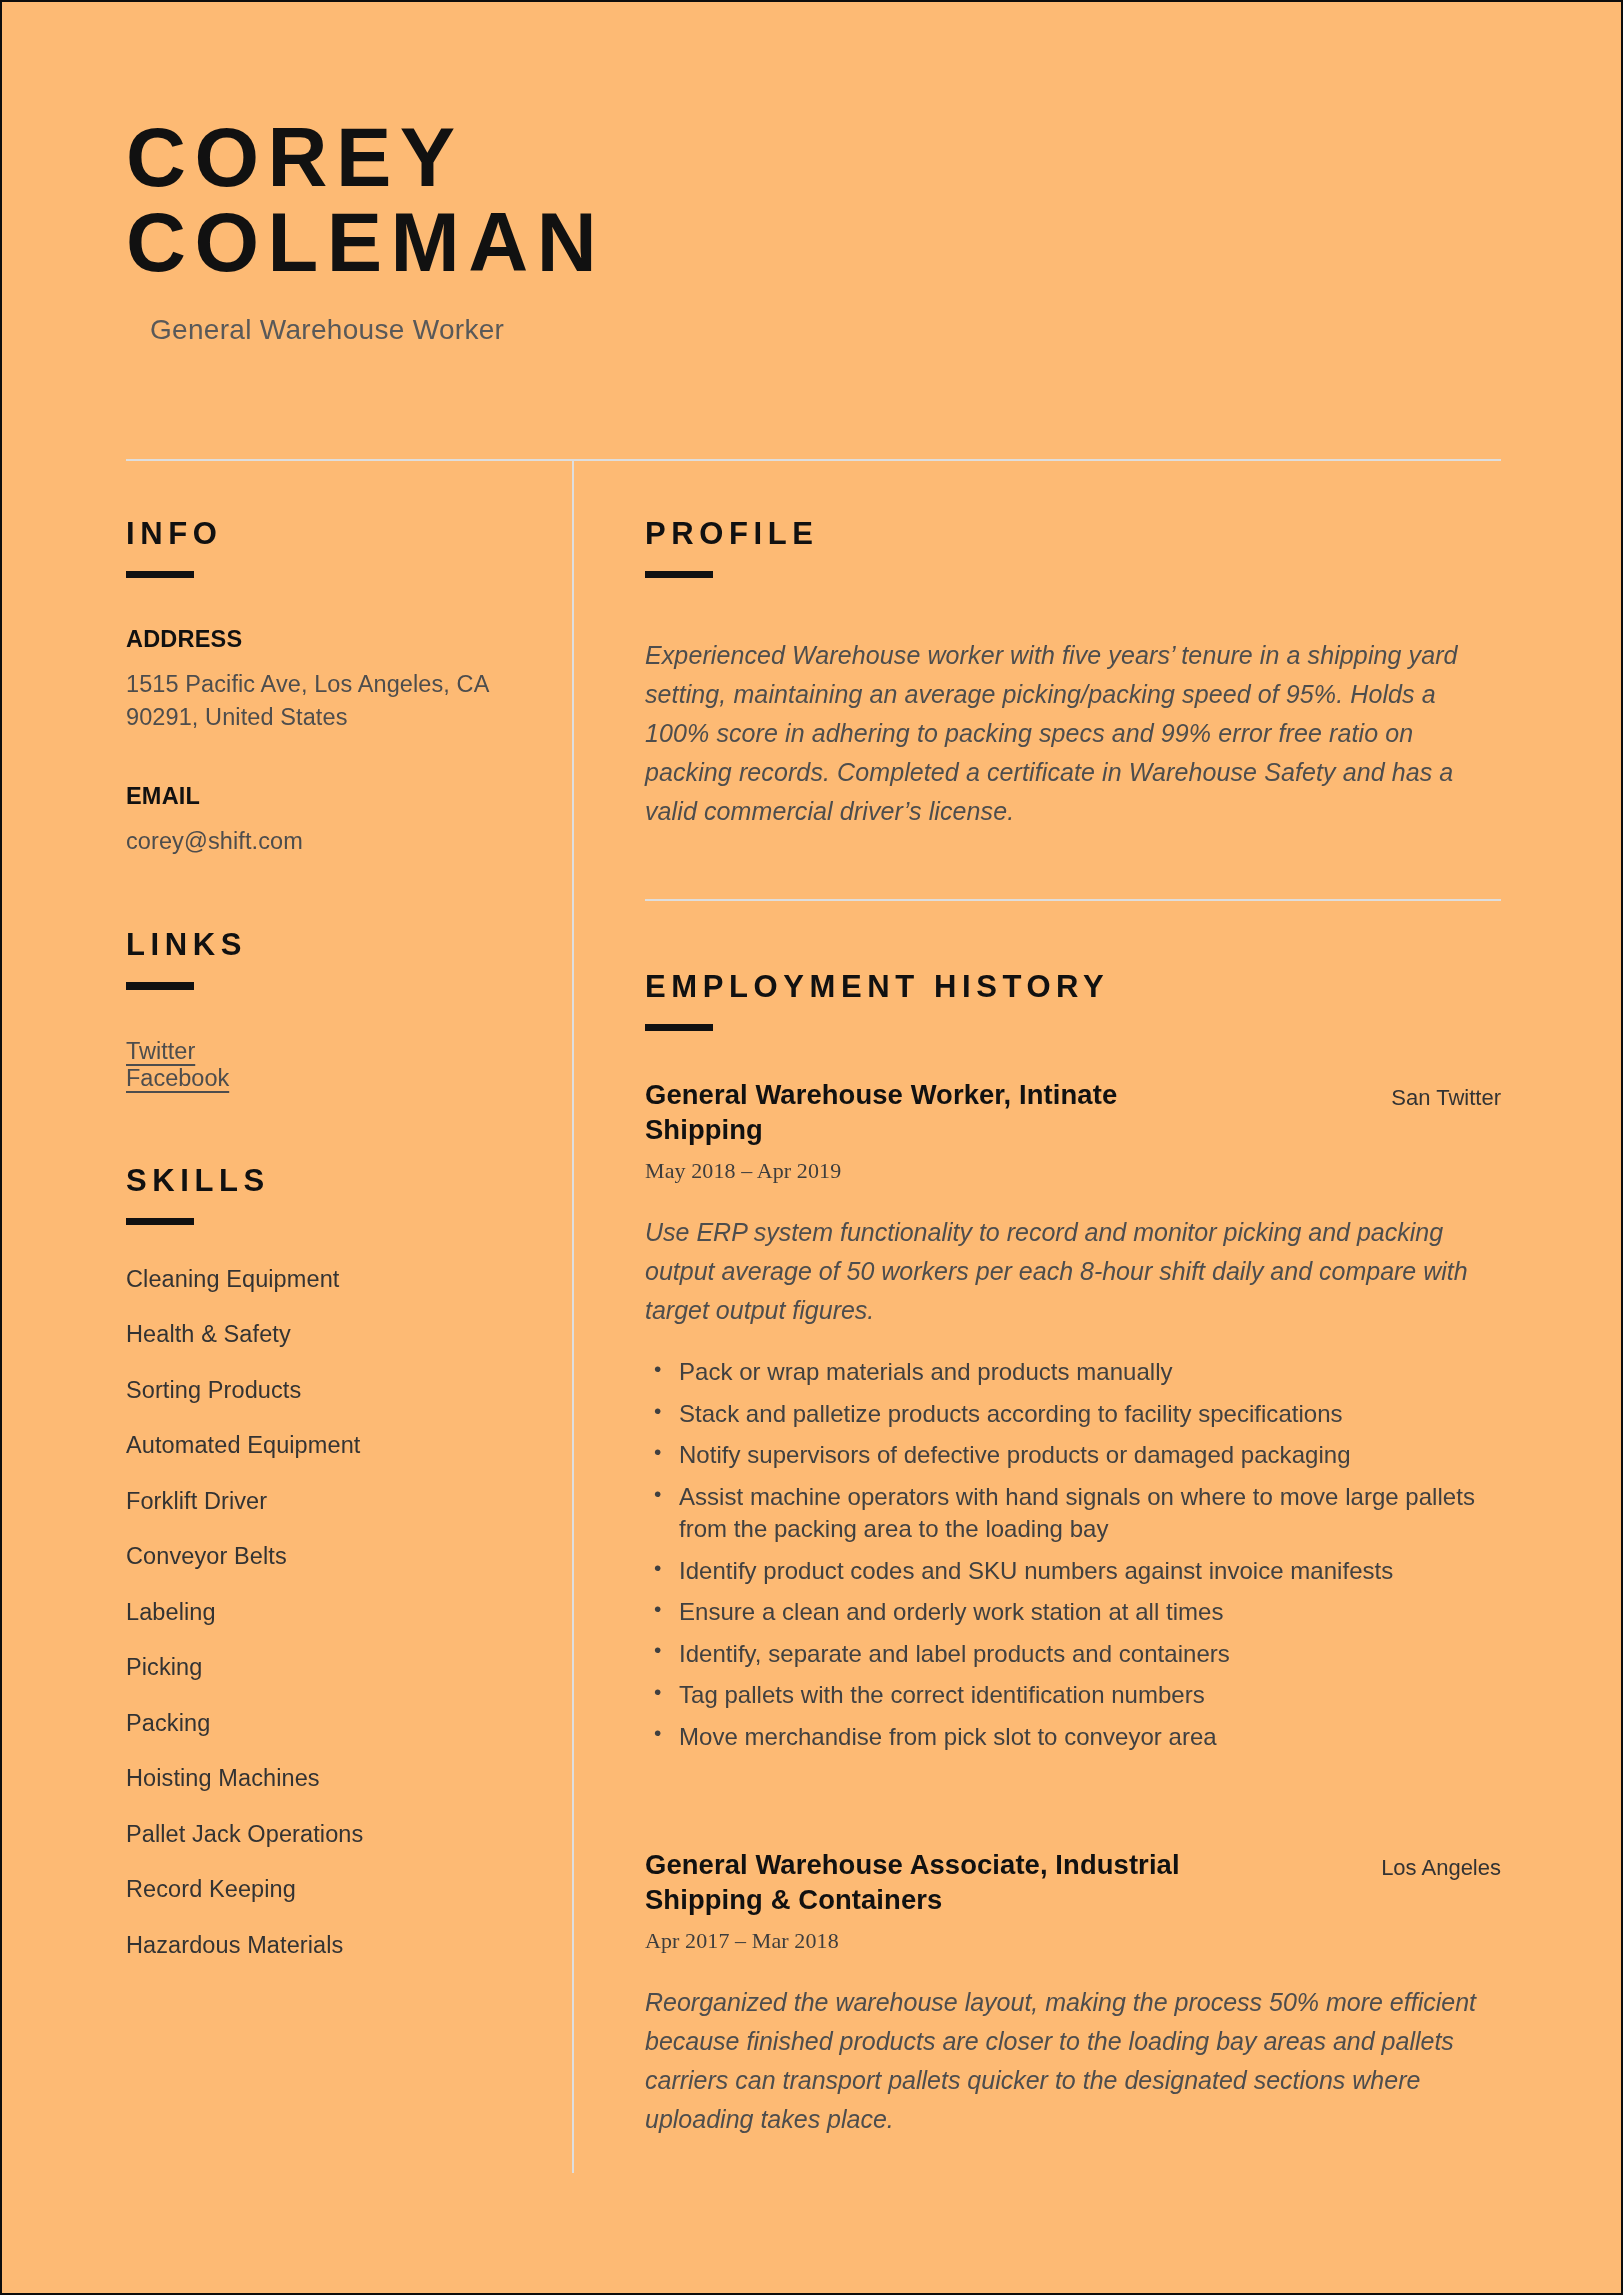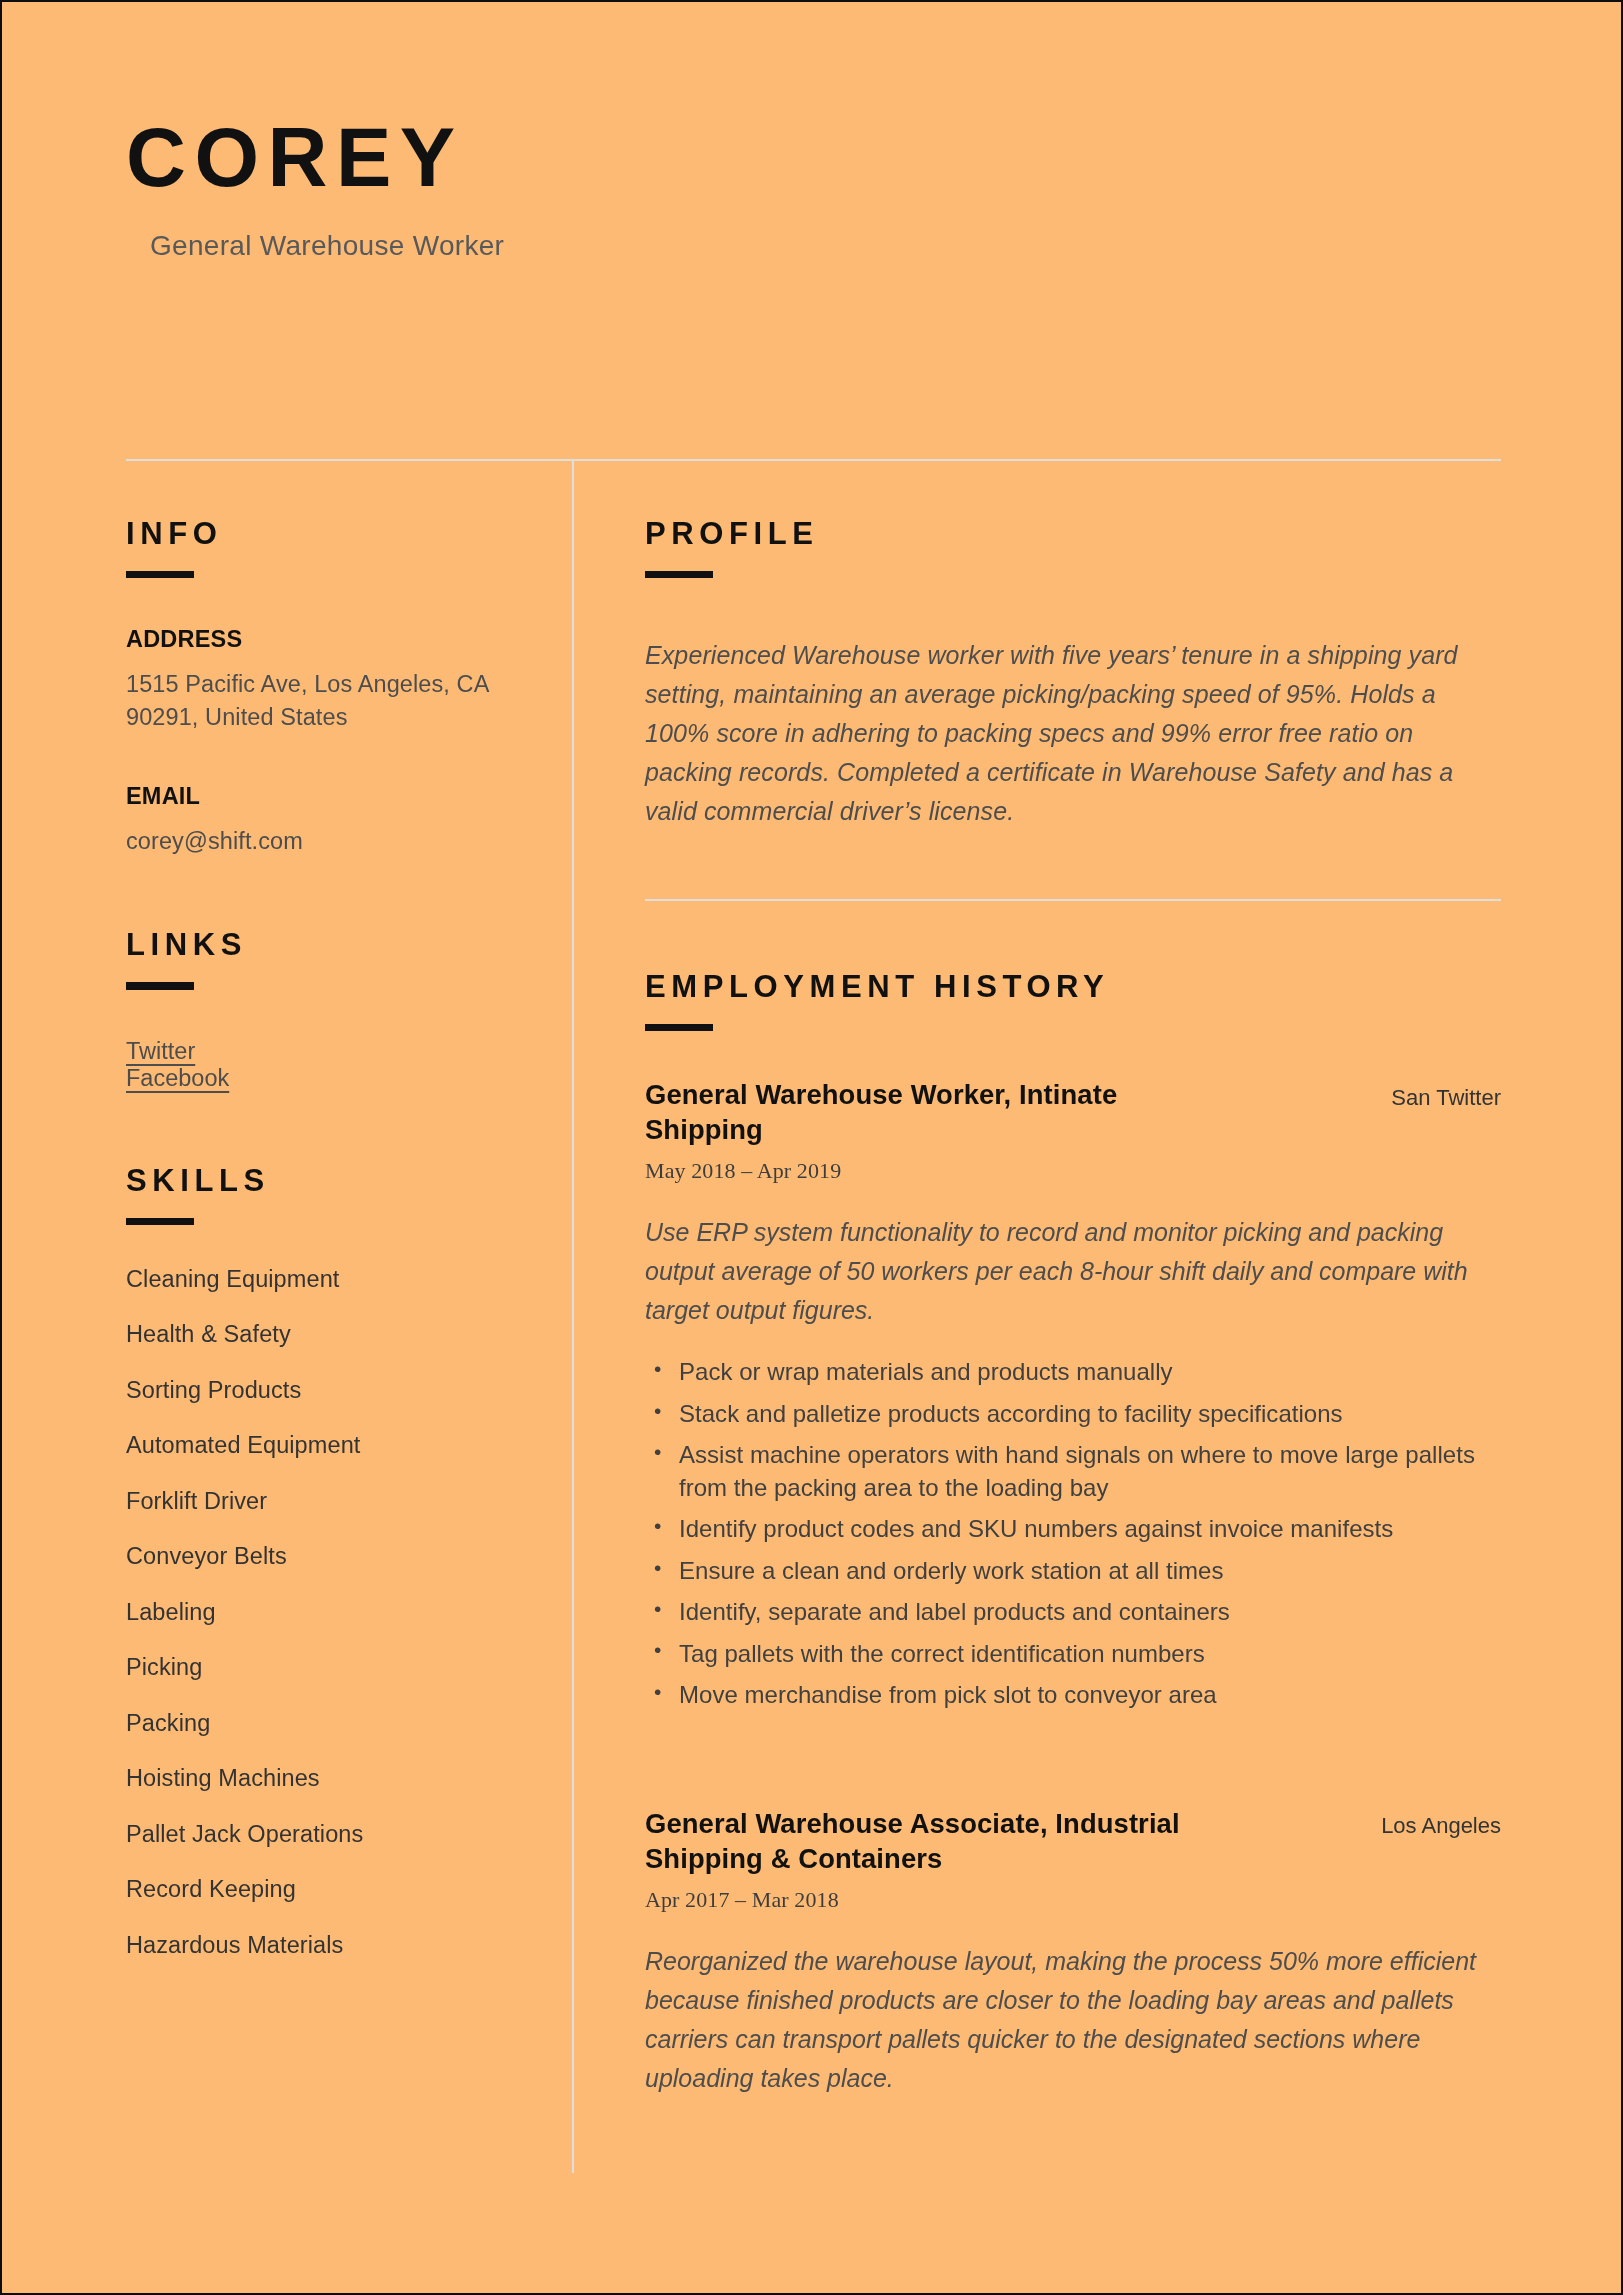--- a/index.html
+++ b/index.html
@@ -234,20 +234,21 @@
   .spacer-emp { height: 39px; }
 </style>
 </head>
 <body>
 
 <div class="page">
   <div class="sheet">
 
     <div class="header">
       <div class="name-line">COREY</div>
+      <div class="name-line">COLEMAN</div>
       <div class="job-subtitle">General Warehouse Worker</div>
     </div>
 
     <div class="hr-top"></div>
     <div class="vline"></div>
     <div class="hr-profile"></div>
 
     <div class="col-left">
 
       <div class="sec">
@@ -316,20 +317,21 @@
         <div class="emp-block">
           <div class="emp-head">
             <div class="emp-title">General Warehouse Worker, Intinate Shipping</div>
             <div class="emp-location">San Twitter</div>
           </div>
           <div class="emp-dates">May 2018 – Apr 2019</div>
           <div class="emp-summary">Use ERP system functionality to record and monitor picking and packing output average of 50 workers per each 8-hour shift daily and compare with target output figures.</div>
           <ul class="emp-bullets">
             <li>Pack or wrap materials and products manually</li>
             <li>Stack and palletize products according to facility specifications</li>
+            <li>Notify supervisors of defective products or damaged packaging</li>
             <li>Assist machine operators with hand signals on where to move large pallets from the packing area to the loading bay</li>
             <li>Identify product codes and SKU numbers against invoice manifests</li>
             <li>Ensure a clean and orderly work station at all times</li>
             <li>Identify, separate and label products and containers</li>
             <li>Tag pallets with the correct identification numbers</li>
             <li>Move merchandise from pick slot to conveyor area</li>
           </ul>
         </div>
 
         <div class="spacer-emp"></div>

